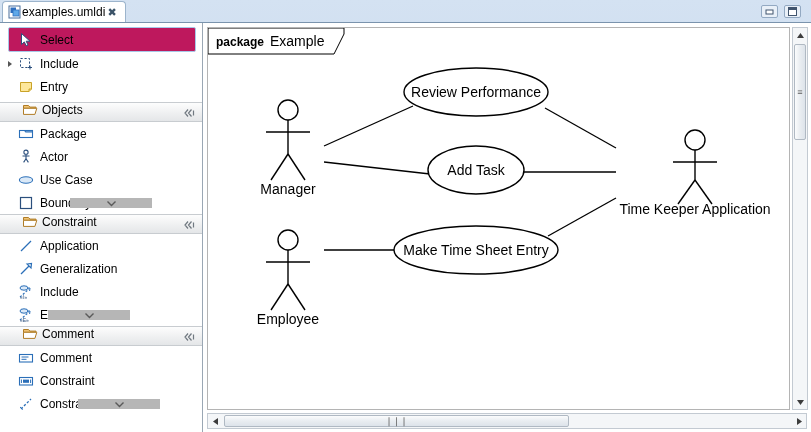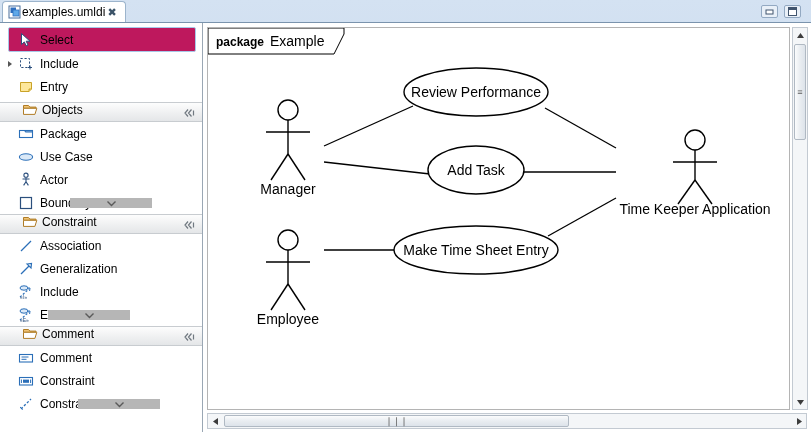--- a/index.html
+++ b/index.html
@@ -367,34 +367,34 @@
             <path d="M1.5 4.5 h5 l1.2 1.4 H14.5" fill="none" stroke="#2b6fb8" stroke-width="1.1"></path>
             <rect x="1.5" y="4.5" width="13" height="7" fill="none" stroke="#2b6fb8" stroke-width="1.1"></rect>
           </svg>
         </span>
         <span class="it-label">Package</span>
       </div>
 
       <div class="pal-item">
         <span class="it-icon">
           <svg width="16" height="16" viewBox="0 0 16 16">
-            <ellipse cx="8" cy="8" rx="6.6" ry="3.3" fill="#dbe9f7" stroke="#2b6fb8" stroke-width="1.1"></ellipse>
-          </svg>
-        </span>
-        <span class="it-label">Use Case</span>
-      </div>
-
-      <div class="pal-item">
-        <span class="it-icon">
-          <svg width="16" height="16" viewBox="0 0 16 16">
             <circle cx="8" cy="3.2" r="2.1" fill="none" stroke="#2b4f7d" stroke-width="1.1"></circle>
             <path d="M8 5.4 v4.4 M4.5 7 h7 M8 9.8 L5.6 13.4 M8 9.8 L10.4 13.4" fill="none" stroke="#2b4f7d" stroke-width="1.1"></path>
           </svg>
         </span>
         <span class="it-label">Actor</span>
+      </div>
+
+      <div class="pal-item">
+        <span class="it-icon">
+          <svg width="16" height="16" viewBox="0 0 16 16">
+            <ellipse cx="8" cy="8" rx="6.6" ry="3.3" fill="#dbe9f7" stroke="#2b6fb8" stroke-width="1.1"></ellipse>
+          </svg>
+        </span>
+        <span class="it-label">Use Case</span>
       </div>
 
       <div class="pal-item">
         <span class="it-icon">
           <svg width="16" height="16" viewBox="0 0 16 16">
             <rect x="2.5" y="2.5" width="11" height="11" fill="#ffffff" stroke="#2b4f7d" stroke-width="1.2"></rect>
           </svg>
         </span>
         <span class="it-label">Boundary Box</span>
         <span class="scroll-pill" style="left:70px; top:7px; width:82px;">
@@ -419,21 +419,21 @@
           </svg>
         </span>
       </div>
 
       <div class="pal-item">
         <span class="it-icon">
           <svg width="16" height="16" viewBox="0 0 16 16">
             <path d="M3 13 L13 3" fill="none" stroke="#2b6fb8" stroke-width="1.3"></path>
           </svg>
         </span>
-        <span class="it-label">Association</span>
+        <span class="it-label">Application</span>
       </div>
 
       <div class="pal-item">
         <span class="it-icon">
           <svg width="16" height="16" viewBox="0 0 16 16">
             <path d="M3 13 L11 5" fill="none" stroke="#2b6fb8" stroke-width="1.3"></path>
             <path d="M9 3 L13.5 2.5 L13 7 Z" fill="#ffffff" stroke="#2b6fb8" stroke-width="1.2"></path>
           </svg>
         </span>
         <span class="it-label">Generalization</span>

